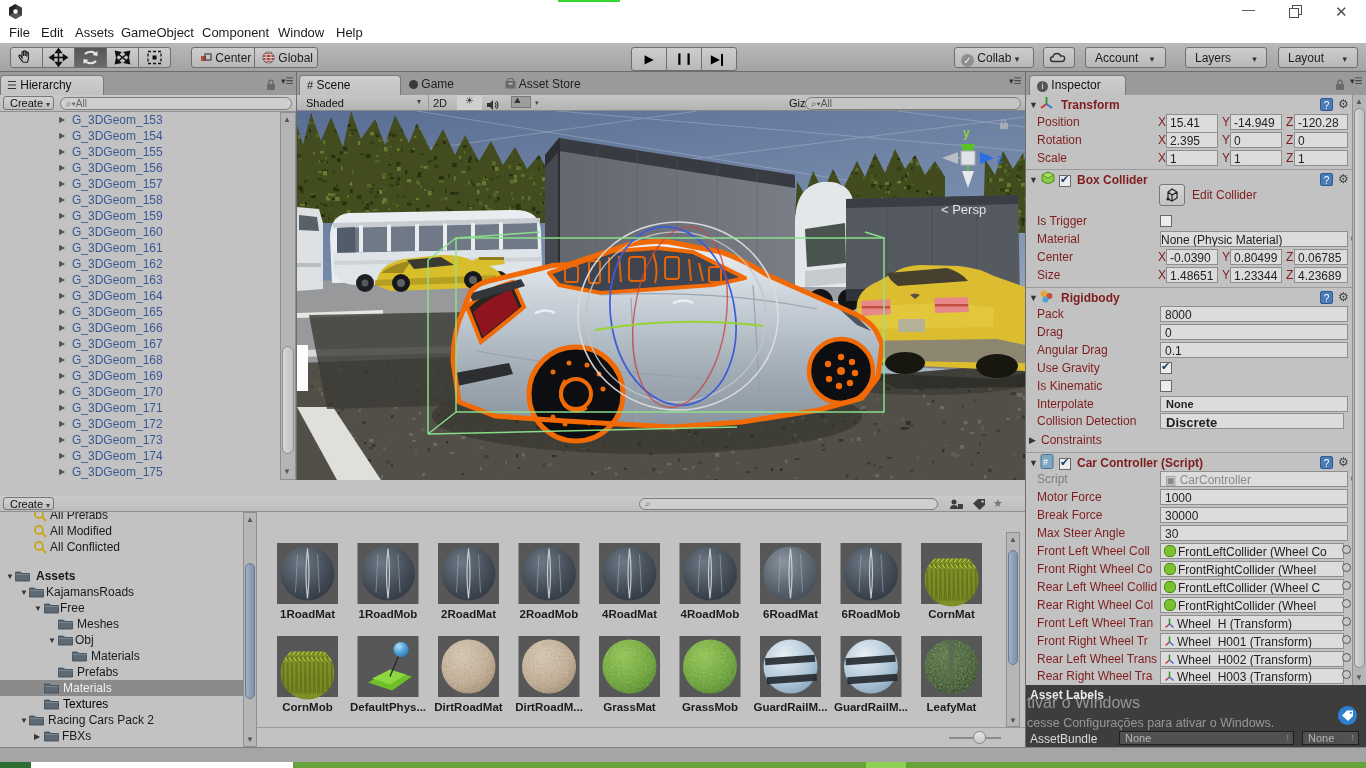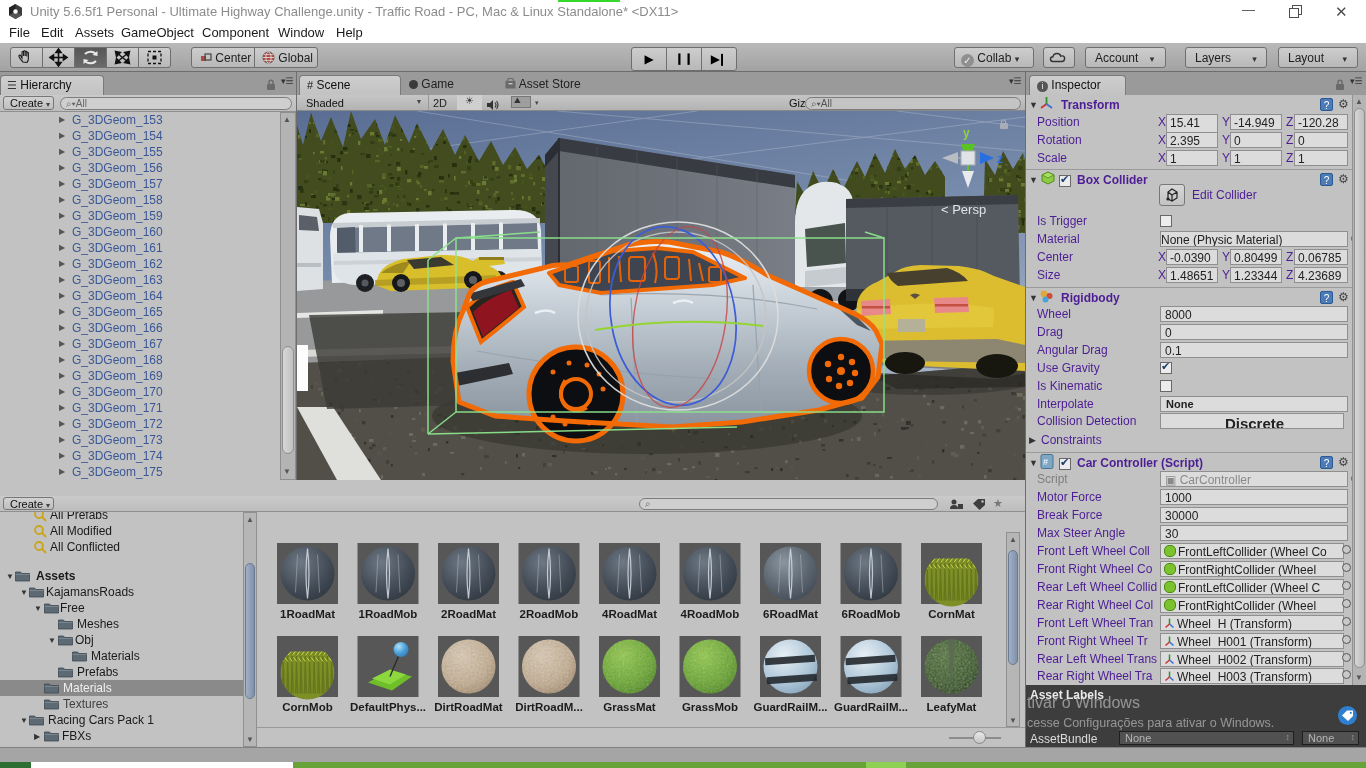--- a/index.html
+++ b/index.html
@@ -16,35 +16,34 @@
   
   #toolbar{left:0;top:43px;width:1366px;height:29px;background:linear-gradient(#b9b9b9,#a2a2a2);border-bottom:1px solid #6d6d6d;box-sizing:border-box;}
   .tbtn{position:absolute;top:4px;height:21px;background:linear-gradient(#cdcdcd,#b8b8b8);border:1px solid #6f6f6f;box-sizing:border-box;}
   .tbtn.dark{background:linear-gradient(#565656,#6a6a6a);}
   .tlabel{font-size:12px;color:#1d1d1d;}
   
   .tabrow{background:#9a9a9a;}
   .tab{position:absolute;top:3px;height:20px;background:linear-gradient(#cecece,#c2c2c2);border:1px solid #7a7a7a;border-bottom:none;border-radius:4px 4px 0 0;box-sizing:border-box;font-size:12px;color:#111;}
   .tab.inactive{background:none;border:none;color:#222;}
   .field{position:absolute;background:#dcdcdc;border:1px solid #8f8f8f;box-sizing:border-box;font-size:12px;color:#222;overflow:hidden;white-space:nowrap;}
-  .ilabel{position:absolute;font-size:12px;color:#4c1d95;white-space:nowrap;}
+  .ilabel{position:absolute;font-size:12px;color:#7f1d1d;white-space:nowrap;}
   .pill{position:absolute;background:#c9c9c9;border:1px solid #7d7d7d;border-radius:9px;box-sizing:border-box;}
   .hrow{position:absolute;left:0;width:280px;height:16px;}
   .htri{position:absolute;left:59px;top:3px;font-size:8px;color:#555;}
   .hname{position:absolute;left:72px;top:1px;font-size:12px;color:#3a5795;}
   .cb{position:absolute;width:12px;height:12px;background:#ececec;border:1px solid #686868;box-sizing:border-box;}
   .ck{position:absolute;left:0px;top:-3px;font-size:11px;color:#1c3f6e;}
   .odot{width:9px;height:9px;border-radius:5px;border:1.5px solid #555;box-sizing:border-box;background:#c9c9c9;}
 </style>
 </head>
 <body>
 <div id="app">
 
   <div class="abs" id="titlebar"></div>
-  <div class="abs" id="titletext">Unity 5.6.5f1 Personal - Ultimate Highway Challenge.unity - Traffic Road - PC, Mac &amp; Linux Standalone* &lt;DX11&gt;</div>
   <div class="abs" style="left:558px;top:0;width:62px;height:2px;background:#35d92e;"></div>
   <svg class="abs" style="left:7px;top:3px;" width="17" height="17" viewBox="0 0 17 17">
     <path d="M8.5 1 L15 4.8 L15 12.2 L8.5 16 L2 12.2 L2 4.8 Z" fill="#3c3c3c"></path>
     <path d="M8.5 1 L8.5 8.5 L2 12.2 L2 4.8 Z" fill="#242424"></path>
     <path d="M8.5 8.5 L15 12.2 L8.5 16 L2 12.2 Z" fill="#555"></path>
     <circle cx="8.5" cy="8.5" r="2.2" fill="#fff"></circle>
   </svg>
   <div class="abs winbtn" style="left:1242px;top:2px;">—</div>
   <svg class="abs" style="left:1289px;top:5px;" width="13" height="13" viewBox="0 0 13 13">
       <rect x="3.5" y="0.5" width="9" height="9" fill="none" stroke="#4d4d4d"></rect>
@@ -1787,36 +1786,36 @@
     <div class="abs" style="left:0;top:192px;width:327px;height:1px;background:#9a9a9a;"></div>
     <div class="abs" style="left:4px;top:198px;font-size:9px;color:#333;">▼</div>
     <svg class="abs" style="left:14px;top:194px;" width="15" height="15" viewBox="0 0 15 15">
           <circle cx="5" cy="5" r="3.4" fill="#e0a73c"></circle>
           <circle cx="10.5" cy="7" r="3" fill="#cc4b3a"></circle>
           <circle cx="6.5" cy="10.5" r="3" fill="#47a3d8"></circle>
         </svg>
     <div class="ilabel" style="left:36px;top:196px;font-weight:bold;font-size:12px;">Rigidbody</div>
     <div class="abs" style="left:295px;top:196px;width:13px;height:13px;background:#4d7bb6;border-radius:2px;color:#fff;font-size:10px;text-align:center;line-height:13px;border:1px solid #2c5a94;box-sizing:border-box;">?</div>
     <div class="abs" style="left:313px;top:195px;font-size:12px;color:#444;">⚙</div>
-    <div class="ilabel" style="left:12px;top:212px;">Wheel</div>
+    <div class="ilabel" style="left:12px;top:212px;">Pack</div>
     <div class="field" style="left:135px;top:211px;width:188px;height:16px;padding:1px 0 0 4px;">8000</div>
     <div class="ilabel" style="left:12px;top:230px;">Drag</div>
     <div class="field" style="left:135px;top:229px;width:188px;height:16px;padding:1px 0 0 4px;">0</div>
     <div class="ilabel" style="left:12px;top:248px;">Angular Drag</div>
     <div class="field" style="left:135px;top:247px;width:188px;height:16px;padding:1px 0 0 4px;">0.1</div>
     <div class="ilabel" style="left:12px;top:266px;">Use Gravity</div>
     <div class="cb" style="left:135px;top:267px;">
           <span class="ck">✔</span>
         </div>
     <div class="ilabel" style="left:12px;top:284px;">Is Kinematic</div>
     <div class="cb" style="left:135px;top:285px;"></div>
     <div class="ilabel" style="left:12px;top:302px;">Interpolate</div>
     <div class="field" style="left:135px;top:301px;width:188px;height:16px;padding:1px 0 0 5px;font-weight:bold;font-size:11px;">None</div>
     <div class="ilabel" style="left:12px;top:319px;">Collision Detection</div>
-    <div class="field" style="left:135px;top:318px;width:184px;height:16px;padding:1px 0 0 5px;font-weight:bold;font-size:15px;text-align:center;">Discrete</div>
+    <div class="field" style="left:135px;top:318px;width:184px;height:16px;padding:1px 0 0 5px;font-weight:bold;font-size:13px;">Discrete</div>
     <div class="abs" style="left:4px;top:340px;font-size:9px;color:#333;">▶</div>
     <div class="ilabel" style="left:16px;top:338px;">Constraints</div>
     <div class="abs" style="left:0;top:357px;width:327px;height:1px;background:#9a9a9a;"></div>
     <div class="abs" style="left:4px;top:363px;font-size:9px;color:#333;">▼</div>
     <svg class="abs" style="left:15px;top:359px;" width="14" height="15" viewBox="0 0 14 15">
           <rect x="1" y="0.5" width="12" height="14" rx="1.5" fill="#7ea7c4" stroke="#49728f"></rect>
           <text x="3" y="11" font-size="9" fill="#fff" font-family="Liberation Sans">#</text>
         </svg>
         <div class="cb" style="left:34px;top:363px;">
           <span class="ck">✔</span>
@@ -1968,27 +1967,27 @@
       <div class="abs" style="left:0;top:168px;width:243px;height:16px;background:#8a8a8a;"></div>
         <svg class="abs" style="left:44px;top:170px;" width="15" height="12" viewBox="0 0 15 12">
           <path d="M0.5 2 L0.5 11 L14.5 11 L14.5 3.5 L7 3.5 L5.5 2 Z" fill="#5d6a74" stroke="#3e4750" stroke-width="0.8"></path>
           <path d="M0.5 4.5 L14.5 4.5" stroke="#77838d" stroke-width="1"></path>
         </svg>
         <div class="abs" style="left:63px;top:169px;font-size:12px;font-weight:normal;color:#f0f0f0;">Materials</div>
       <svg class="abs" style="left:44px;top:186px;" width="15" height="12" viewBox="0 0 15 12">
           <path d="M0.5 2 L0.5 11 L14.5 11 L14.5 3.5 L7 3.5 L5.5 2 Z" fill="#5d6a74" stroke="#3e4750" stroke-width="0.8"></path>
           <path d="M0.5 4.5 L14.5 4.5" stroke="#77838d" stroke-width="1"></path>
         </svg>
-        <div class="abs" style="left:63px;top:185px;font-size:12px;font-weight:normal;color:#404040;">Textures</div>
+        <div class="abs" style="left:63px;top:185px;font-size:12px;font-weight:normal;color:#000000;">Textures</div>
       <div class="abs" style="left:20px;top:204px;font-size:8px;color:#333;">▼</div>
         <svg class="abs" style="left:29px;top:202px;" width="15" height="12" viewBox="0 0 15 12">
           <path d="M0.5 2 L0.5 11 L14.5 11 L14.5 3.5 L7 3.5 L5.5 2 Z" fill="#5d6a74" stroke="#3e4750" stroke-width="0.8"></path>
           <path d="M0.5 4.5 L14.5 4.5" stroke="#77838d" stroke-width="1"></path>
         </svg>
-        <div class="abs" style="left:48px;top:201px;font-size:12px;font-weight:normal;color:#1a1a1a;">Racing Cars Pack 1</div>
+        <div class="abs" style="left:48px;top:201px;font-size:12px;font-weight:normal;color:#1a1a1a;">Racing Cars Pack 2</div>
       <div class="abs" style="left:34px;top:220px;font-size:8px;color:#333;">▶</div>
         <svg class="abs" style="left:44px;top:218px;" width="15" height="12" viewBox="0 0 15 12">
           <path d="M0.5 2 L0.5 11 L14.5 11 L14.5 3.5 L7 3.5 L5.5 2 Z" fill="#5d6a74" stroke="#3e4750" stroke-width="0.8"></path>
           <path d="M0.5 4.5 L14.5 4.5" stroke="#77838d" stroke-width="1"></path>
         </svg>
         <div class="abs" style="left:62px;top:217px;font-size:12px;font-weight:normal;color:#1a1a1a;">FBXs</div>
     </div>
     <div class="abs" style="left:243px;top:32px;width:14px;height:235px;background:#b6b6b6;border:1px solid #909090;box-sizing:border-box;">
       <div class="abs" style="left:2px;top:2px;font-size:8px;color:#555;">▲</div>
       <div class="abs" style="left:1px;top:50px;width:10px;height:136px;background:linear-gradient(90deg,#9fb0c8,#7f90a8);border:1px solid #6a7a90;border-radius:5px;box-sizing:border-box;"></div>

